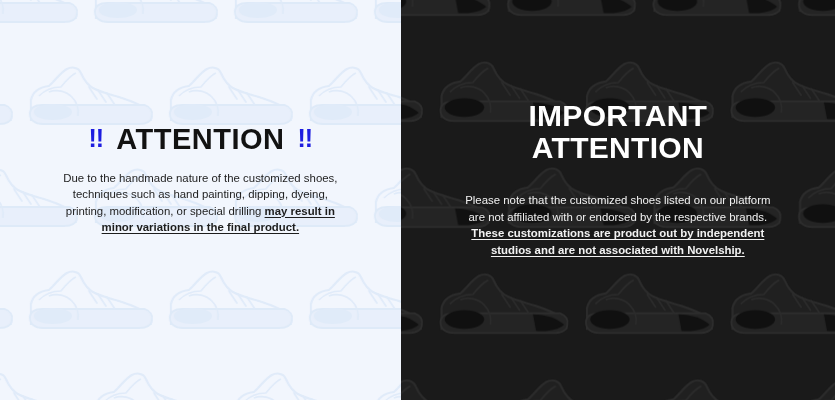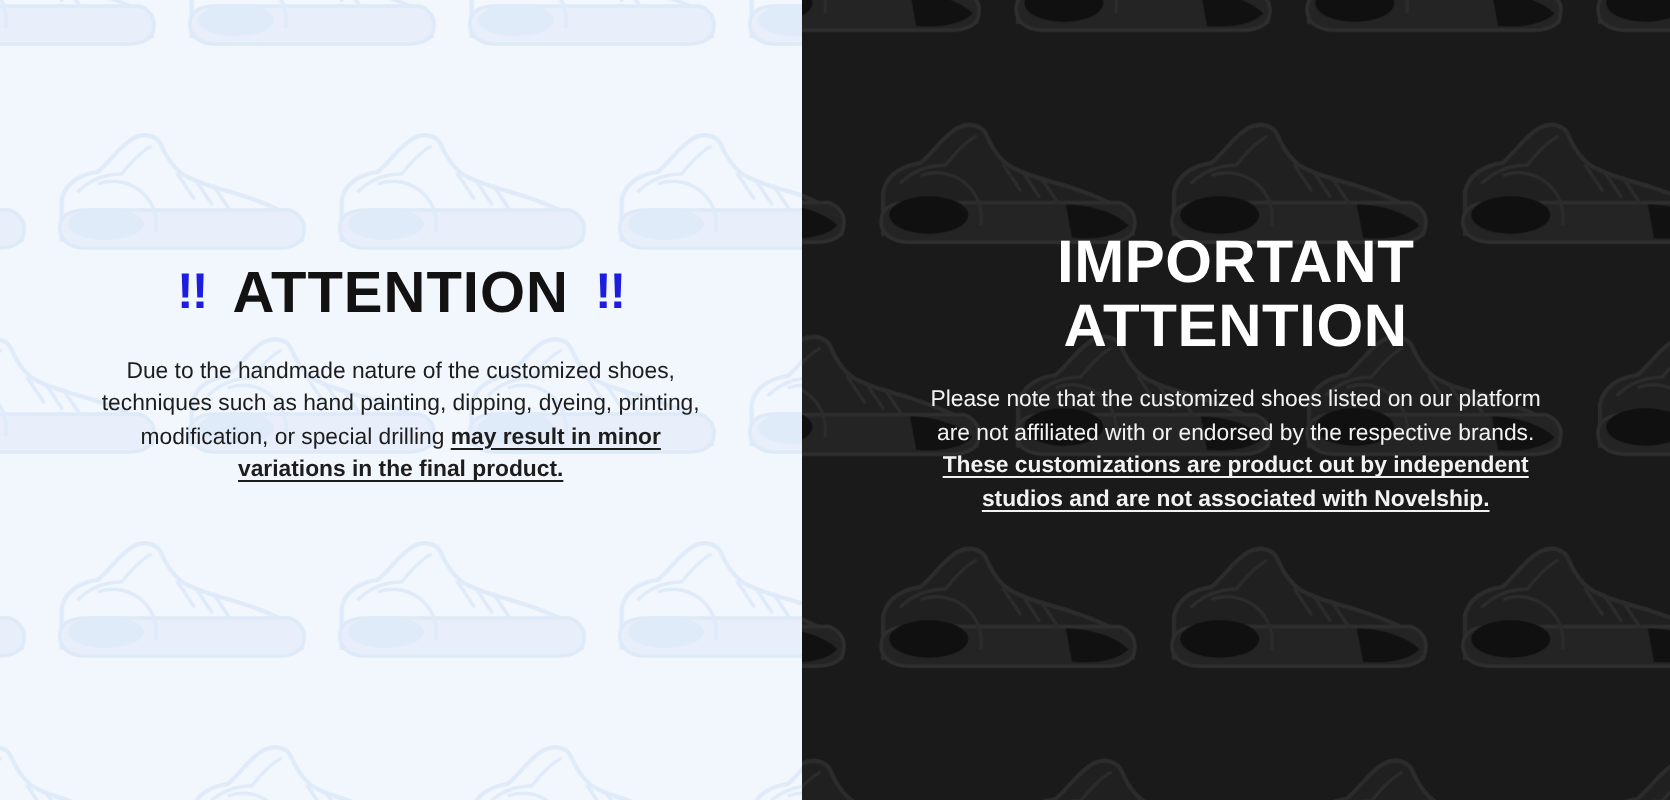--- a/index.html
+++ b/index.html
@@ -95,21 +95,21 @@
   }
   .heading-right .ln { display: block; }
 
   
   .body-copy {
     text-align: center;
     font-family: "Liberation Sans", sans-serif;
     font-weight: 400;
     font-size: 11.4px;
     line-height: 16.5px;
-    margin: 0;
+    margin: 16px;
   }
   .body-left  { color: #1d1d1d; margin-top: 15px; max-width: 300px; }
   .body-right { color: #f2f2f2; max-width: 320px; }
 
   .emph {
     font-weight: 700;
     text-decoration: underline;
     text-underline-offset: 2px;
   }
 </style>

